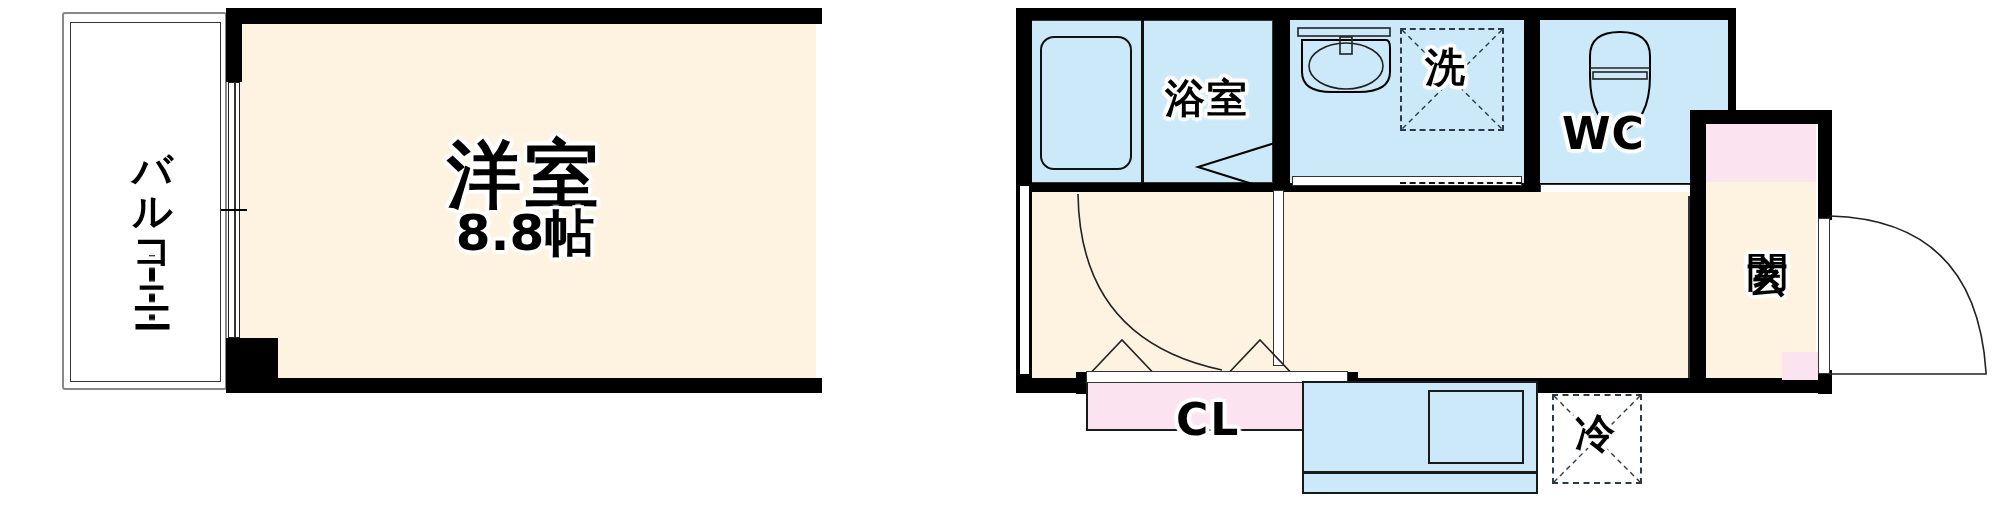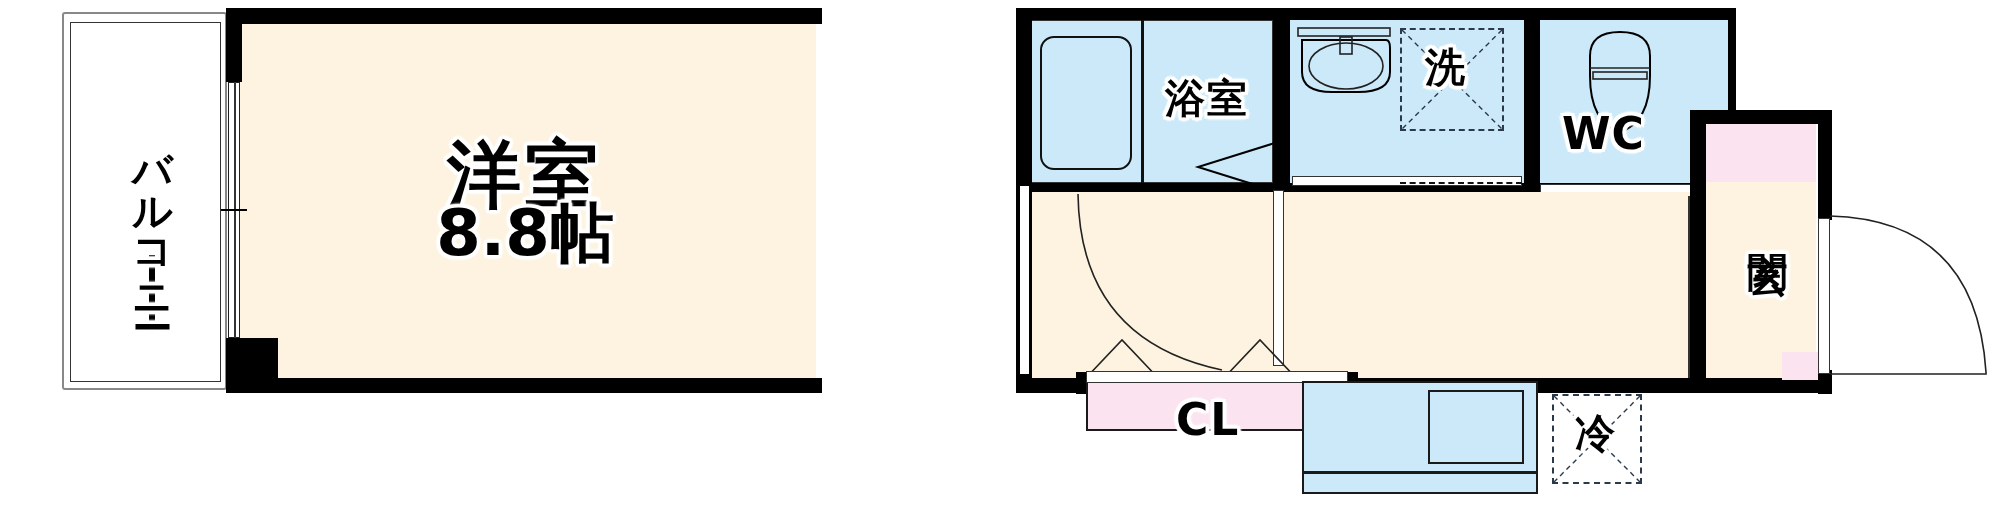--- a/index.html
+++ b/index.html
@@ -53,21 +53,21 @@
 
   <div class="abs f-wall" style="left:226px;top:338px;width:52px;height:55px;"></div>
 
   <div class="abs f-wall" style="left:226px;top:378px;width:596px;height:15px;"></div>
 
   <div class="abs f-white ol-thin" style="left:228px;top:82px;width:12px;height:256px;"></div>
   <div class="abs" style="left:234px;top:82px;width:1.6px;height:256px;background:#333;"></div>
   <div class="abs" style="left:221px;top:209px;width:26px;height:2px;background:#000;"></div>
 
   <div class="lbl lbl-c" style="left:525px;top:137px;font-size:74px;line-height:1.0;letter-spacing:4px;">洋室</div>
-  <div class="lbl lbl-c" style="left:525px;top:201px;font-size:64px;line-height:1.0;">8.8帖</div>
+  <div class="lbl lbl-c" style="left:525px;top:208px;font-size:50px;line-height:1.0;">8.8帖</div>
 
   <div class="abs f-wall" style="left:1022px;top:8px;width:260px;height:184px;"></div>
   <div class="abs f-water" style="left:1031px;top:20px;width:242px;height:163px;border:1.5px solid #333;"></div>
 
   <div class="abs f-water" style="left:1040px;top:36px;width:92px;height:134px;border:2.5px solid #111;border-radius:14px;"></div>
 
   <div class="abs" style="left:1141px;top:20px;width:3px;height:163px;background:#111;"></div>
 
   <div class="lbl" style="left:1165px;top:78px;font-size:40px;line-height:1.0;letter-spacing:2px;">浴室</div>
 

